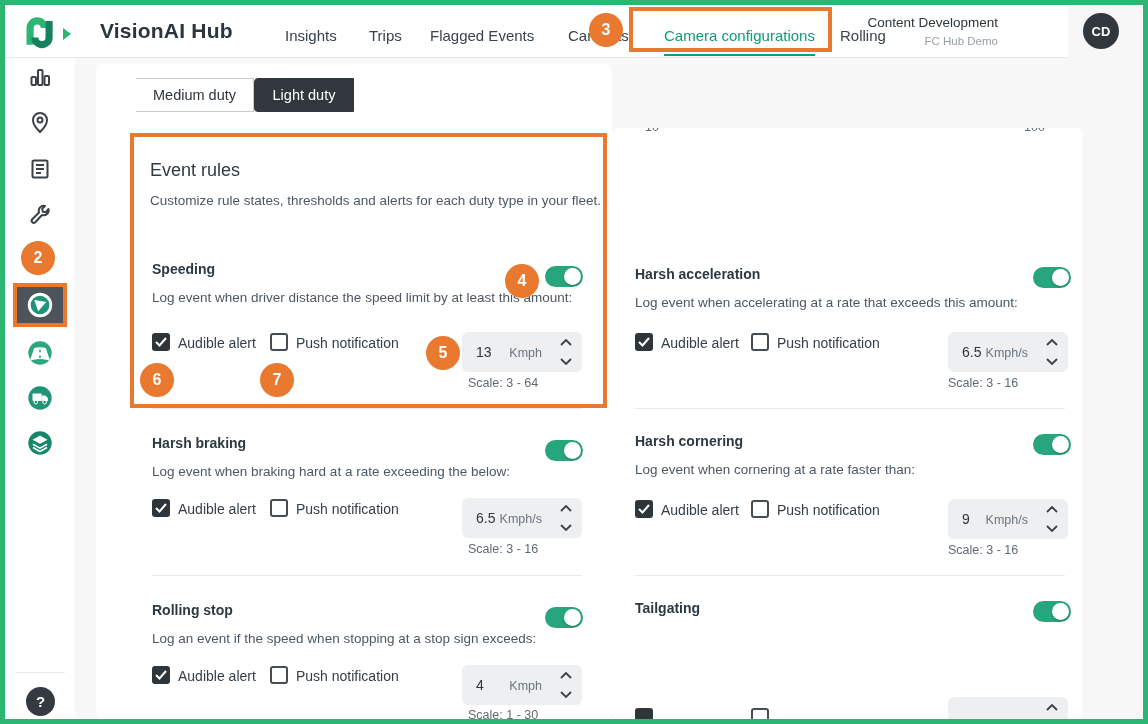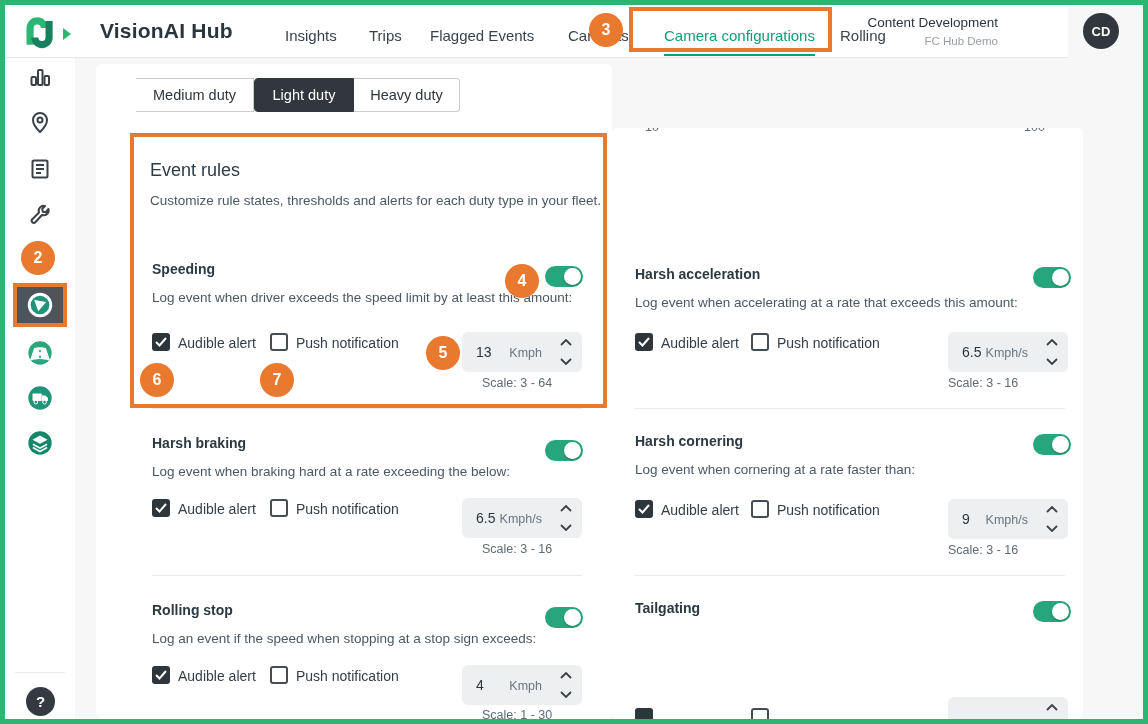--- a/index.html
+++ b/index.html
@@ -59,21 +59,21 @@
   .num-input{position:absolute;width:120px;height:40px;background:#edeff1;border-radius:6px;cursor:text;}
   .num-input .val{position:absolute;left:14px;top:12px;font-size:14px;color:#2c363e;}
   .num-input .unit{position:absolute;right:40px;top:14px;font-size:12.5px;color:#6b7680;}
   .stepper{position:absolute;right:9px;top:7px;width:14px;height:26px;display:flex;flex-direction:column;
            align-items:center;justify-content:space-between;cursor:pointer;}
   .scale{position:absolute;font-size:12.5px;color:#5f6b74;white-space:nowrap;}
   .divider{position:absolute;height:1px;background:#e8eaec;}
   .cut-label{position:absolute;top:-8px;font-size:12.5px;color:#5f6b74;}
   
   .lp .rule-title{left:56px;} .lp .rule-desc{left:56px;} .lp .toggle{left:449px;}
-  .lp .num-input{left:366px;} .lp .scale{left:386px;text-align:center;} .lp .divider{left:56px;right:30px;}
+  .lp .num-input{left:366px;} .lp .scale{left:372px;text-align:center;} .lp .divider{left:56px;right:30px;}
   .lp .cb1{left:56px;} .lp .lb1{left:82px;} .lp .cb2{left:174px;} .lp .lb2{left:200px;}
   .rp .rule-title{left:23px;} .rp .rule-desc{left:23px;width:448px;} .rp .toggle{left:421px;}
   .rp .num-input{left:336px;} .rp .scale{left:336px;} .rp .divider{left:23px;right:18px;}
   .rp .cb1{left:23px;} .rp .lb1{left:49px;} .rp .cb2{left:139px;} .rp .lb2{left:165px;}
   
   .badge{position:absolute;width:34px;height:34px;border-radius:50%;background:#e8792e;color:#fff;
          font-size:16px;font-weight:700;display:flex;align-items:center;justify-content:center;z-index:55;}
   .hl-rect{position:absolute;border:4px solid #e8792e;box-sizing:border-box;z-index:50;pointer-events:none;}
 </style>
 </head>
@@ -160,31 +160,30 @@
       </svg>
     </div>
     <div class="side-divider"></div>
     <div class="help-circle">?</div>
   </div>
 
   <div class="panel left-panel lp">
     <div class="tabs">
       <div class="tab t2">Medium duty</div>
       <div class="tab t1 active">Light duty</div>
-      <div class="tab t3">Heavy duty</div>
     </div>
 
     <div class="er-title">Event rules</div>
     <div class="er-sub">Customize rule states, thresholds and alerts for each duty type in your fleet.</div>
 
     <div class="rule-title" style="top:197px">Speeding</div>
     <div class="toggle" style="top:202px">
         <div class="knob"></div>
       </div>
-    <div class="rule-desc" style="top:223px">Log event when driver exceeds the speed limit by at least this amount:</div>
+    <div class="rule-desc" style="top:223px">Log event when driver distance the speed limit by at least this amount:</div>
     <div class="chk on cb1" style="top:269px">
       <svg width="12" height="10" viewBox="0 0 12 10">
           <path d="M1 5l3.5 3.5L11 1" stroke="#fff" stroke-width="2" fill="none"></path>
         </svg>
     </div>
     <div class="chk-label lb1" style="top:271px">Audible alert</div>
     <div class="chk off cb2" style="top:269px"></div>
     <div class="chk-label lb2" style="top:271px">Push notification</div>
     <div class="num-input" style="top:268px">
       <span class="val">13</span>

